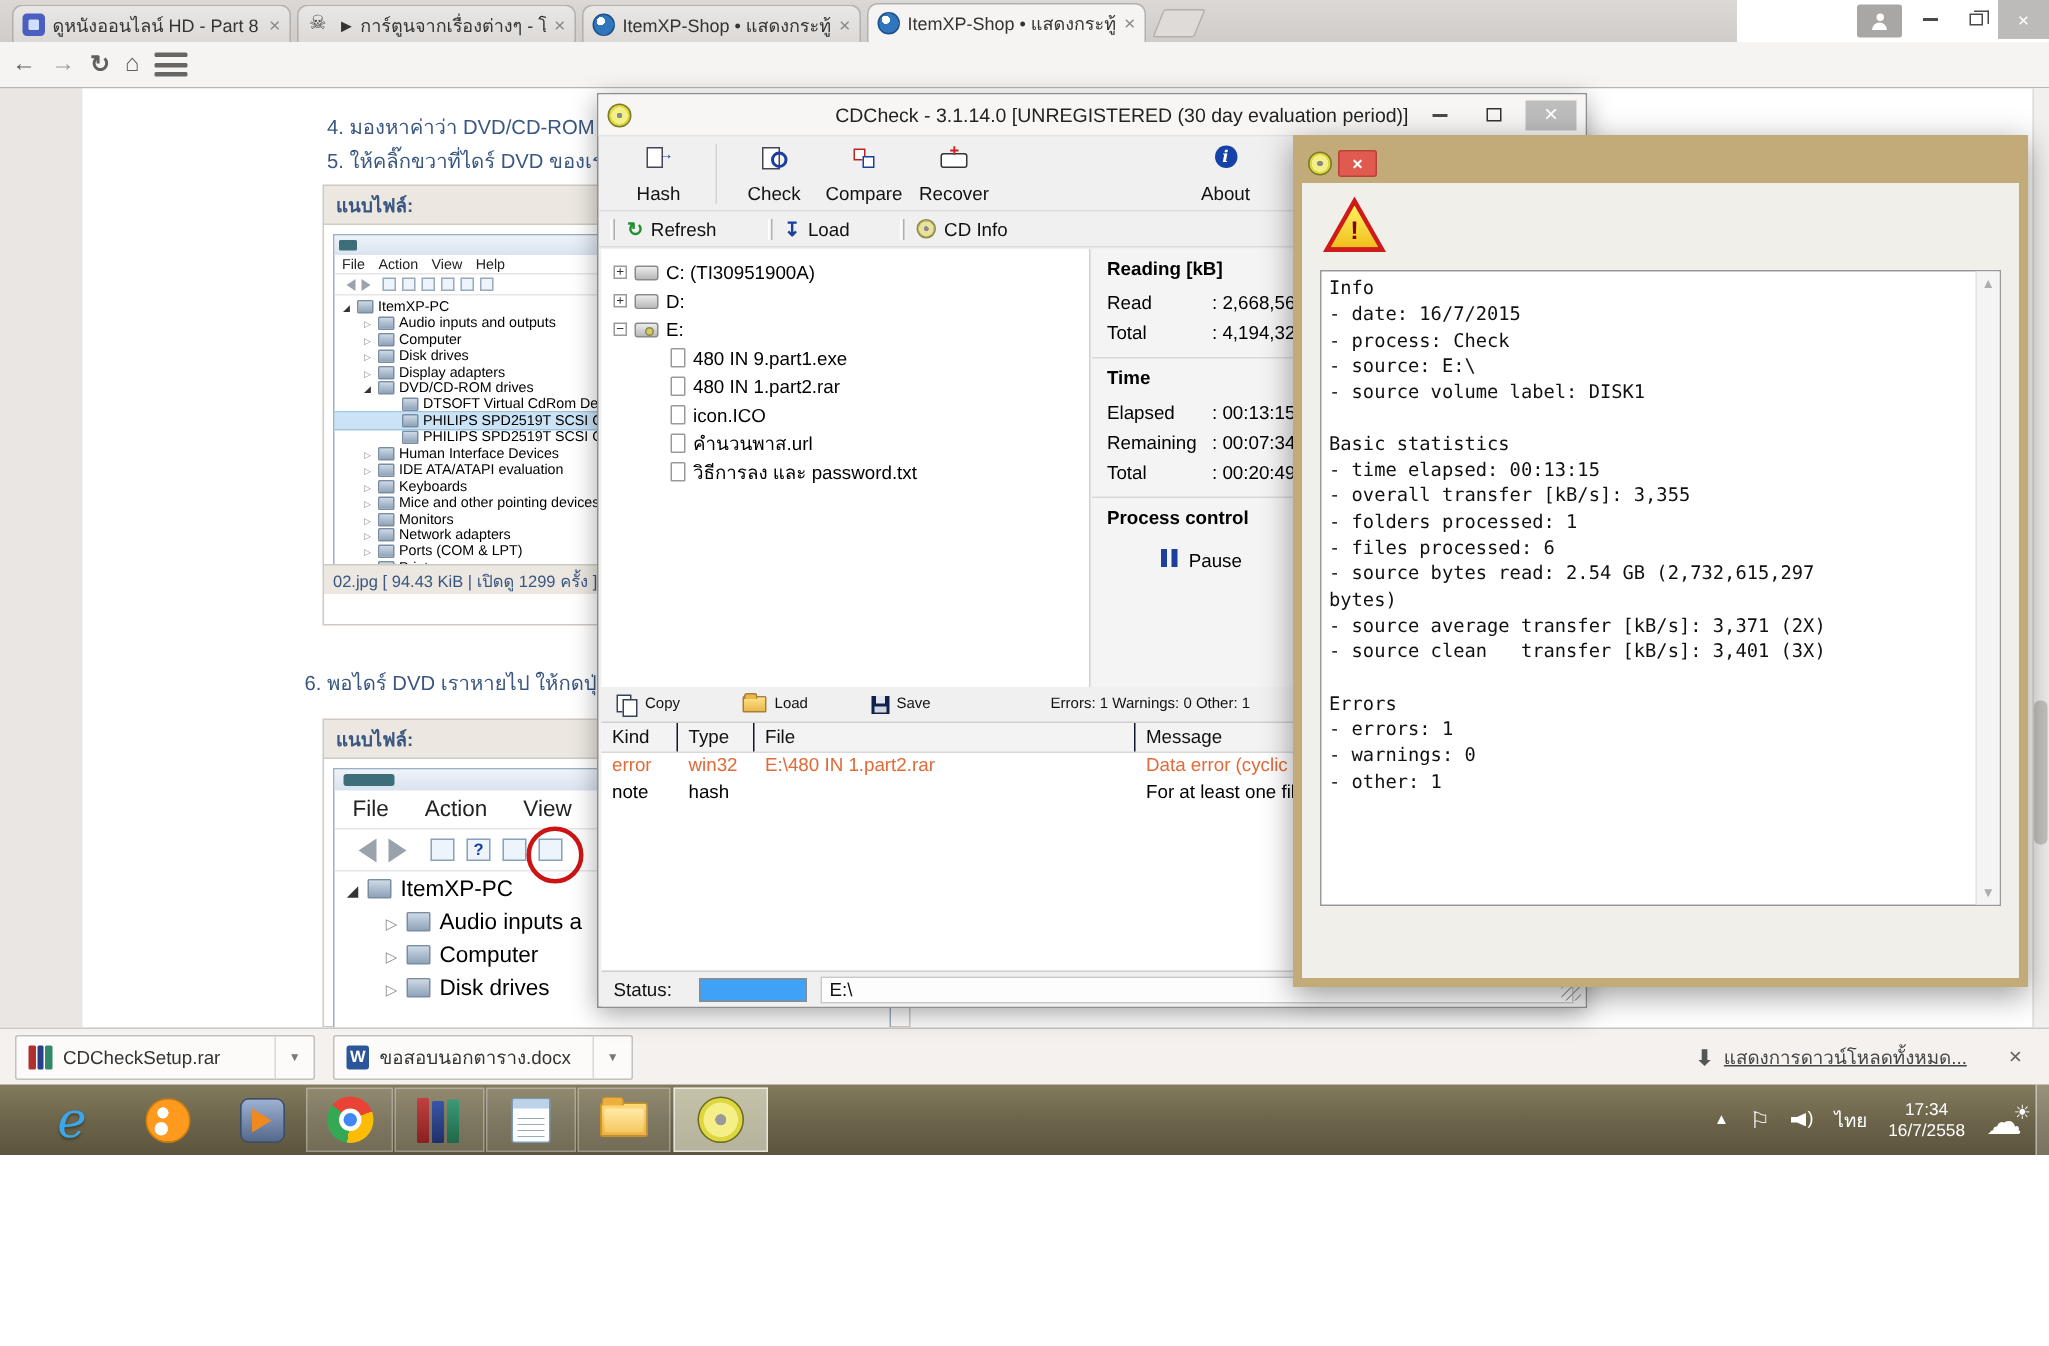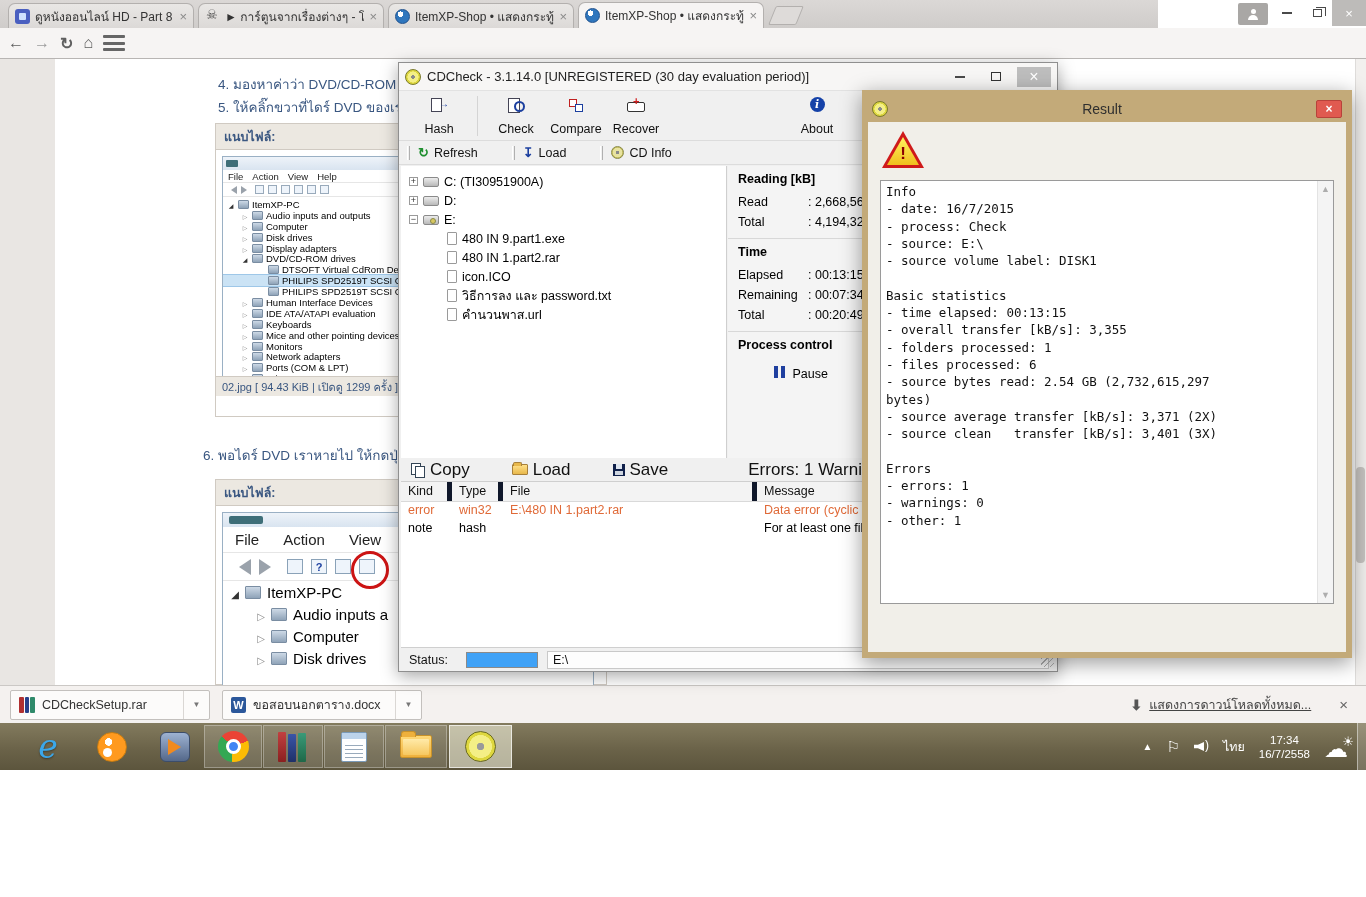--- a/index.html
+++ b/index.html
@@ -104,21 +104,21 @@
 .ico-doc{width:15px;height:16px;background:#2b579a;border-radius:2px;color:#fff;font-size:11px;font-weight:bold;text-align:center;line-height:16px;margin-right:7px}
 #dl-showall{margin-left:auto;display:flex;align-items:center;gap:7px;color:#444;font-size:12.5px}
 #dl-showall .lbl{text-decoration:underline}
 .dl-down{color:#555;font-size:14px;font-weight:bold}
 #dl-close{color:#666;font-size:15px;margin:0 8px 0 16px}
 
 
 #cdc{position:absolute;left:398px;top:62px;width:660px;height:610px;background:#f0f0f0;border:1px solid #8f8f8f;box-shadow:0 4px 16px rgba(0,0,0,.35)}
 #cdc-title{height:28px;background:#f7f6f5;border-bottom:1px solid #e2e2e2;display:flex;align-items:center;padding:0 6px;gap:6px}
 .cdisc{width:16px;height:16px;border-radius:50%;background:radial-gradient(circle,#8a8a8a 0 18%,#f4ef86 20% 55%,#ded73f 57% 85%,#a8a22e 100%);border:1px solid #7a7a2a;flex:none}
-#cdc-title .cap{flex:1;text-align:left;font-size:13px;color:#222;white-space:nowrap;overflow:hidden}
+#cdc-title .cap{flex:1;text-align:right;font-size:13px;color:#222;white-space:nowrap;overflow:hidden}
 #cdc-min,#cdc-max,#cdc-close{width:30px;height:20px;display:flex;align-items:center;justify-content:center;color:#333}
 #cdc-close{background:#bdbdbd;color:#fff;width:34px}
 .g-max{width:10px;height:9px;border:1px solid #333}
 #cdc-tb1{height:50px;border-bottom:1px solid #dcdcdc;display:flex;align-items:flex-start;padding:3px 10px 0}
 .tb1-btn{width:60px;height:44px;display:flex;flex-direction:column;align-items:center;justify-content:space-between;padding:3px 0 2px;font-size:12.5px;color:#111}
 #tb1-about{margin-left:auto;margin-right:200px}
 .vsep{width:1px;height:40px;background:#d4d4d4;margin:2px 8px 0}
 .i16{width:18px;height:16px;position:relative}
 .i-hash::before{content:"";position:absolute;left:1px;top:1px;width:9px;height:12px;background:#fff;border:1px solid #445}
 .i-hash::after{content:"→";position:absolute;right:-1px;top:1px;color:#1b3f9f;font-size:10px;font-weight:bold}
@@ -142,34 +142,34 @@
 .ct-row.cd .drv-ico::after{content:"";position:absolute;right:2px;top:2px;width:4px;height:4px;border-radius:50%;background:#d8c860;border:1px solid #8a8a4a}
 .ct-file{padding-left:46px}
 .fdoc{width:10px;height:13px;background:#fff;border:1px solid #9a9a9a;border-radius:1px;flex:none}
 #cdc-stats{position:absolute;left:329px;top:103px;width:327px;height:292px;background:#f4f4f4;padding:6px 0 0 10px;font-size:12.5px;color:#000}
 .s-title{font-weight:bold;height:20px}
 .s-row{display:flex;height:20px;align-items:center}
 .s-l{width:70px}
 .s-hr{border-top:1px solid #d8d8d8;margin:6px 0 6px -10px}
 #pause-btn{display:flex;align-items:center;gap:7px;margin:8px 0 0 36px}
 .pbar{width:4px;height:12px;background:#1f3f9f;display:inline-block}
-#cdc-errbar{position:absolute;left:2px;top:395px;width:656px;height:24px;background:#f0f0f0;border-bottom:1px solid #cfcfcf;display:flex;align-items:center;padding:0 10px;font-size:17px;color:#111}
+#cdc-errbar{position:absolute;left:2px;top:395px;width:656px;height:24px;background:#f0f0f0;border-bottom:1px solid #cfcfcf;display:flex;align-items:center;padding:0 10px;font-size:10px;color:#111}
 .eb-btn{display:flex;align-items:center;gap:5px;margin-right:42px}
 .i-copy{width:14px;height:13px;position:relative}
 .i-copy::before{content:"";position:absolute;left:0;top:0;width:8px;height:10px;background:#fff;border:1px solid #345}
 .i-copy::after{content:"";position:absolute;left:4px;top:3px;width:8px;height:10px;background:#fff;border:1px solid #345}
 .i-folder{width:16px;height:11px;background:linear-gradient(#ffe089,#e8b84b);border:1px solid #a8803a;border-radius:1px;position:relative}
 .i-folder::before{content:"";position:absolute;left:0;top:-3px;width:7px;height:3px;background:#e8b84b;border:1px solid #a8803a;border-bottom:none;border-radius:2px 2px 0 0}
 .i-floppy{width:12px;height:12px;background:#10204a;position:relative}
 .i-floppy::before{content:"";position:absolute;left:3px;top:0;width:6px;height:5px;background:#dfe6f0}
 .i-floppy::after{content:"";position:absolute;left:2px;bottom:1px;width:8px;height:4px;background:#cfd6e0}
 #err-summary{margin-left:38px}
 #cdc-table{position:absolute;left:2px;top:419px;width:656px;height:165px;background:#fff;font-size:12.5px}
 .th-row{height:20px;display:flex;background:#f3f3f3;border-bottom:1px solid #d9d9d9;color:#111}
-.th-row span{padding:2px 0 0 7px;border-right:5px solid #0f172a;overflow:hidden;white-space:nowrap}
+.th-row span{padding:2px 0 0 7px;border-right:1px solid #0f172a;overflow:hidden;white-space:nowrap}
 .th-row span:nth-of-type(1){width:51px}.th-row span:nth-of-type(2){width:51px}.th-row span:nth-of-type(3){width:254px}.th-row span:nth-of-type(4){flex:1;border-right:none}
 .tr-row{height:18px;display:flex;color:#000;white-space:nowrap}
 .tr-row span{padding:1px 0 0 7px;overflow:hidden}
 .tr-row span:nth-of-type(1){width:51px}.tr-row span:nth-of-type(2){width:51px}.tr-row span:nth-of-type(3){width:254px}.tr-row span:nth-of-type(4){flex:1}
 .tr-row.err{color:#e06a38}
 #cdc-status{position:absolute;left:2px;top:584px;width:656px;height:24px;background:#f0f0f0;border-top:1px solid #cfcfcf;display:flex;align-items:center;gap:9px;padding:0 8px;font-size:12.5px;color:#111}
 #cdc-status .sl{width:48px}
 #prog{width:72px;height:16px;border:1px solid #8a8a8a;background:#3fa2f7}
 #spath{flex:1;height:18px;border:1px solid #c9c9c9;background:#fdfdfd;display:flex;align-items:center;padding:0 5px}
 #wgrip{position:absolute;right:3px;bottom:4px;width:13px;height:13px;background:repeating-linear-gradient(135deg,transparent 0 3px,#b0b0b0 3px 4px)}
@@ -610,26 +610,26 @@
         </div>
 
 
         <div class="ct-row ct-file">
           <span class="fdoc"></span>
           <span>icon.ICO</span>
         </div>
 
         <div class="ct-row ct-file">
           <span class="fdoc"></span>
-          <span>วิธีการลง และ password.txt</span>
+          <span>คำนวนพาส.url</span>
         </div>
 
         <div class="ct-row ct-file">
           <span class="fdoc"></span>
-          <span>คำนวนพาส.url</span>
+          <span>วิธีการลง และ password.txt</span>
         </div>
       </div>
   </div>
 
   <div id="cdc-stats">
     <div class="s-title">Reading [kB]</div>
     <div>
 
     <div class="s-row">
           <span class="s-l">Read</span>
@@ -711,21 +711,20 @@
     <span class="sl">Status:</span>
     <span id="prog"></span>
     <span id="spath">E:\</span>
   </div>
   <span id="wgrip"></span>
 </div>
 
 <div id="res">
   <div id="res-title">
     <span class="cdisc"></span>
-    <span class="cap">Result</span>
     <span id="res-close">×</span>
   </div>
   <div id="res-head">
     <span class="warn-tri">
         <span class="warn-ex">!</span>
       </span>
   </div>
   <pre id="res-log">Info
 - date: 16/7/2015
 - process: Check

